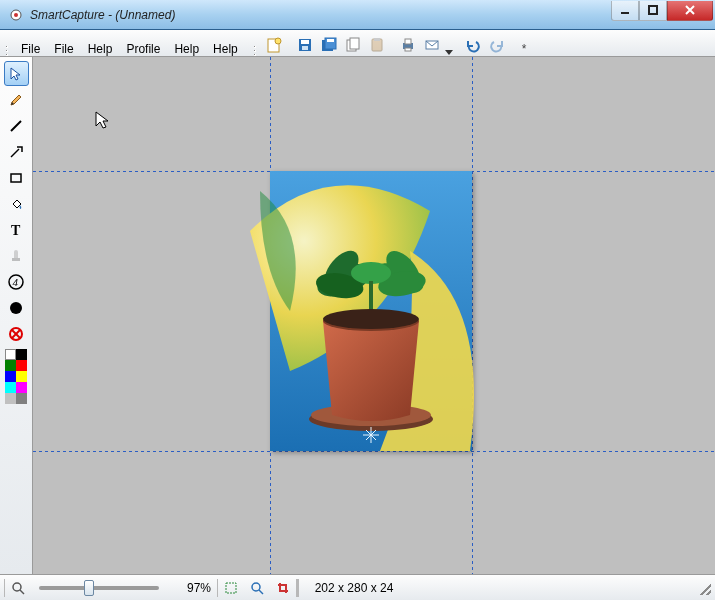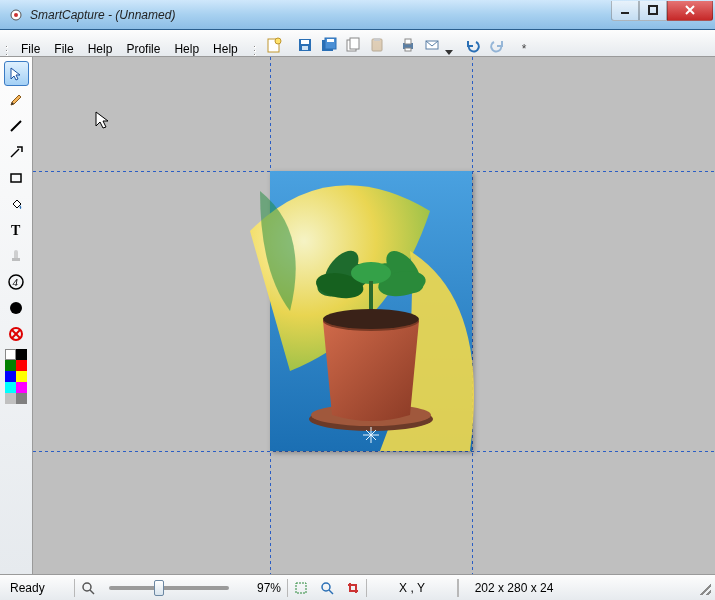--- a/index.html
+++ b/index.html
@@ -332,21 +332,20 @@
 
     <span class="cursor-arrow">
       <svg width="16" height="20">
           <path d="M1 1 L1 15 L5 11 L8 17 L11 16 L8 10 L13 10 Z" fill="#fff" stroke="#000"></path>
         </svg>
     </span>
   </div>
 </div>
 
 <div class="statusbar">
-  <div class="status-sect" style="width:70px">Ready</div>
   <div class="status-sep"></div>
   <div class="status-sect">
       <svg width="14" height="14">
         <circle cx="6" cy="6" r="4" fill="none" stroke="#555" stroke-width="1.5"></circle>
         <line x1="9" y1="9" x2="13" y2="13" stroke="#555" stroke-width="1.5"></line>
       </svg>
     </div>
   <div class="slider">
       <div class="slider-thumb" style="left:45px"></div>
     </div>
@@ -362,18 +361,17 @@
         <circle cx="6" cy="6" r="4" fill="none" stroke="#2a6fb5" stroke-width="1.5"></circle>
         <line x1="9" y1="9" x2="13" y2="13" stroke="#2a6fb5" stroke-width="1.5"></line>
       </svg>
     </div>
   <div class="status-sect">
       <svg width="14" height="14">
         <path d="M4 2 L4 10 L12 10 M2 4 L10 4 L10 12" stroke="#c33" stroke-width="2" fill="none"></path>
       </svg>
     </div>
   <div class="status-sep"></div>
-  <div class="status-sect" style="width:90px;justify-content:center">X , Y</div>
   <div class="status-sep"></div>
   <div class="status-sep"></div>
   <div class="status-sect" style="width:110px;justify-content:center">202 x 280 x 24</div>
   <div class="resize-grip-corner"></div>
 </div>
 
 </body></html>

